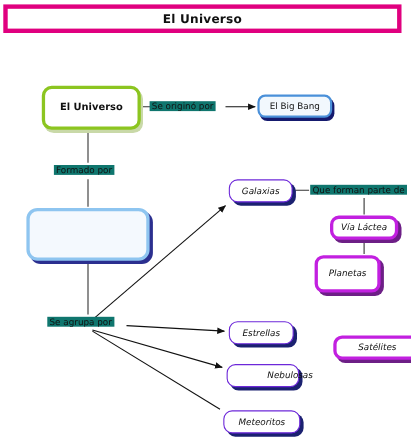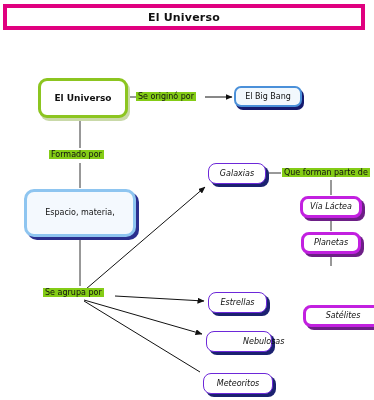--- a/index.html
+++ b/index.html
@@ -120,21 +120,21 @@
     font-size: 8px;
     font-style: italic;
     color: #111111;
   }
 
   
   .edge-label {
     position: absolute;
     font-size: 8px;
     color: #111111;
-    background: #84cc16;
+    background: #0f766e;
     white-space: nowrap;
     padding: 0 2px;
     z-index: 4;
   }
 </style>
 </head>
 <body>
 
 <div id="title-bar">
   <span class="title-text">El Universo</span>
@@ -175,21 +175,21 @@
 <div class="node node--green" style="left:38px; top:78px; width:90px; height:40px;">
   <span class="node-label">El Universo</span>
 </div>
 
 <div class="node node--blue-small" style="left:234px; top:86px; width:68px; height:21px;">
   <span class="node-label">El Big Bang</span>
 </div>
 
 <div class="node node--blue" style="left:24px; top:189px; width:112px; height:48px;">
   <span class="node-label">
-    <span>Espacio, materia,</span><br>
+    <br>
   </span>
 </div>
 
 <div class="node node--orange" style="left:208px; top:163px; width:58px; height:21px;">
   <span class="node-label">Galaxias</span>
 </div>
 
 <div class="node node--orange" style="left:208px; top:292px; width:59px; height:21px;">
   <span class="node-label">Estrellas</span>
 </div>
@@ -199,21 +199,21 @@
 </div>
 
 <div class="node node--orange" style="left:203px; top:373px; width:70px; height:21px;">
   <span class="node-label">Meteoritos</span>
 </div>
 
 <div class="node node--purple" style="left:300px; top:196px; width:62px; height:22px;">
   <span class="node-label">Vía Láctea</span>
 </div>
 
-<div class="node node--purple" style="left:301px; top:232px; width:60px; height:22px;align-items:center;">
+<div class="node node--purple" style="left:286px; top:232px; width:60px; height:34px;align-items:center;">
   <span class="node-label">Planetas</span>
 </div>
 
 <div class="node node--purple" style="left:303px; top:267px; width:80px; height:22px;margin-top:38px;">
   <span class="node-label">Satélites</span>
 </div>
 
 <div class="edge-label" style="left:136px; top:92px;">Se originó por</div>
 
 <div class="edge-label" style="left:49px; top:150px;">Formado por</div>

